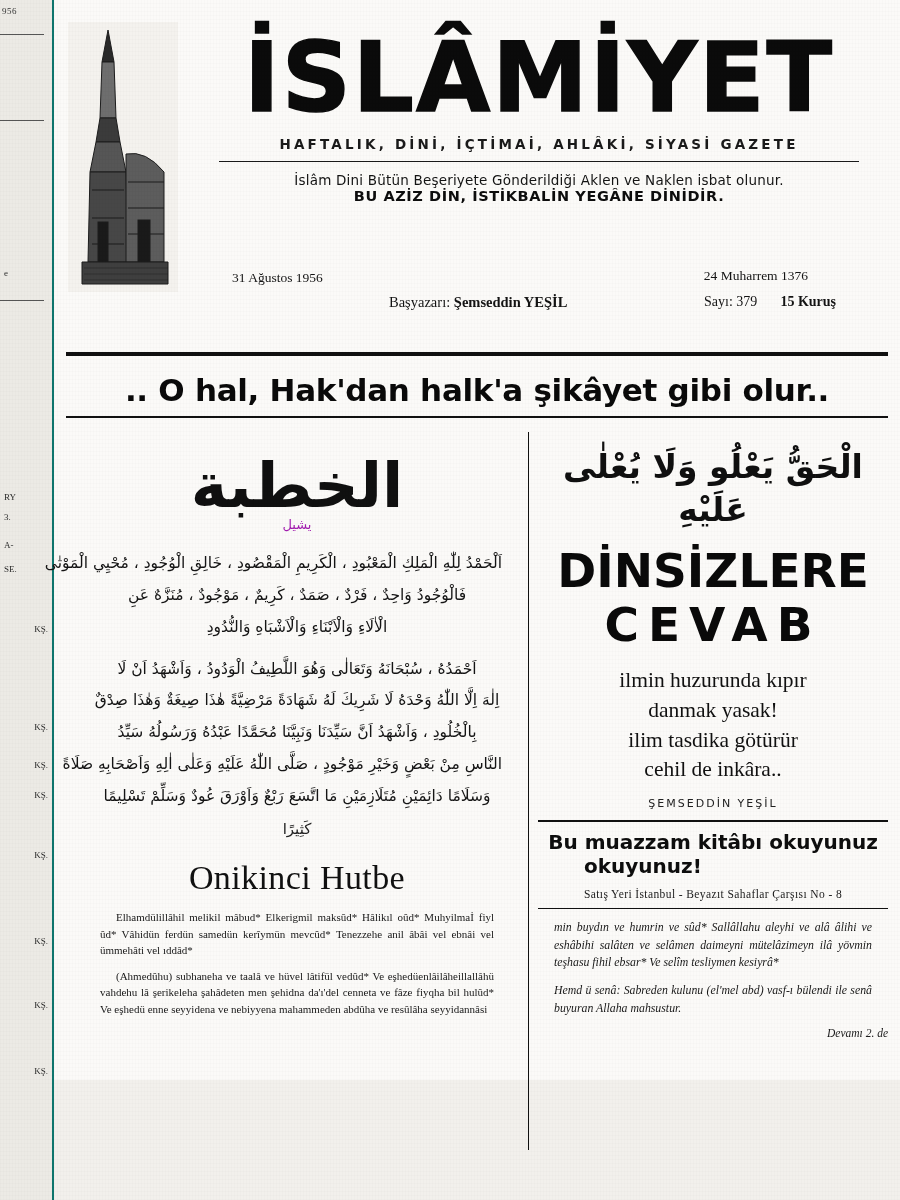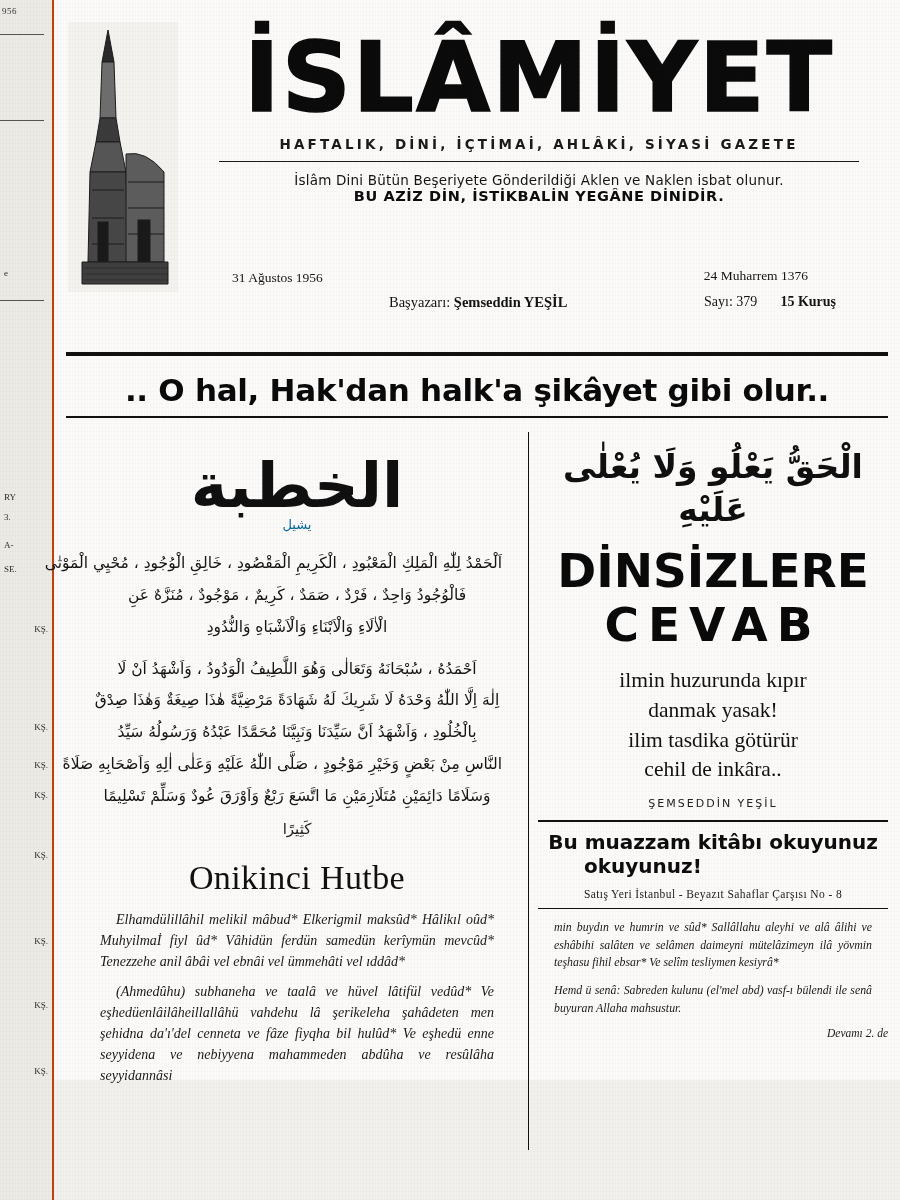--- a/index.html
+++ b/index.html
@@ -31,21 +31,21 @@
       repeating-linear-gradient(0deg, rgba(0,0,0,0.02) 0 1px, rgba(0,0,0,0) 1px 4px);
     opacity: .6;
   }
 
   
   #left-scrap {
     position: absolute;
     left: 0; top: 0;
     width: 52px; height: 1200px;
     background: #eceae5;
-    border-right: 2px solid #c2410c;
+    border-right: 2px solid #0f766e;
     overflow: hidden;
   }
   #left-scrap .scrap-top {
     position: absolute;
     left: 2px; top: 6px;
     font-size: 9px;
     color: #333;
     font-family: "Liberation Serif", serif;
     letter-spacing: .5px;
   }
@@ -203,21 +203,21 @@
     text-align: center;
     font-size: 62px;
     font-weight: 700;
     line-height: 1.15;
     letter-spacing: -2px;
   }
   #khutba-sign {
     text-align: center;
     font-size: 13px;
     margin-top: -4px;
-    color: #0369a1;
+    color: #a21caf;
   }
   #arabic-body {
     margin: 16px 26px 0 26px;
     text-align: center;
     font-size: 15.5px;
     line-height: 2.05;
     color: #151515;
     direction: rtl;
     font-family: "DejaVu Sans", sans-serif;
   }
@@ -235,22 +235,21 @@
     text-align: center;
     font-family: "Liberation Serif", serif;
     font-size: 34px;
     font-weight: 400;
     letter-spacing: .4px;
     color: #111;
   }
   #latin-body {
     margin: 12px 34px 0 34px;
     font-family: "Liberation Serif", serif;
-    font-style: italic;
-    font-size: 14px;
+    font-size: 11px;
     line-height: 1.5;
     text-align: justify;
     color: #181818;
   }
   #latin-body p { margin: 0 0 9px 0; text-indent: 16px; }
 
   
   #right-calligraphy {
     margin: 14px 8px 0 8px;
     text-align: center;

